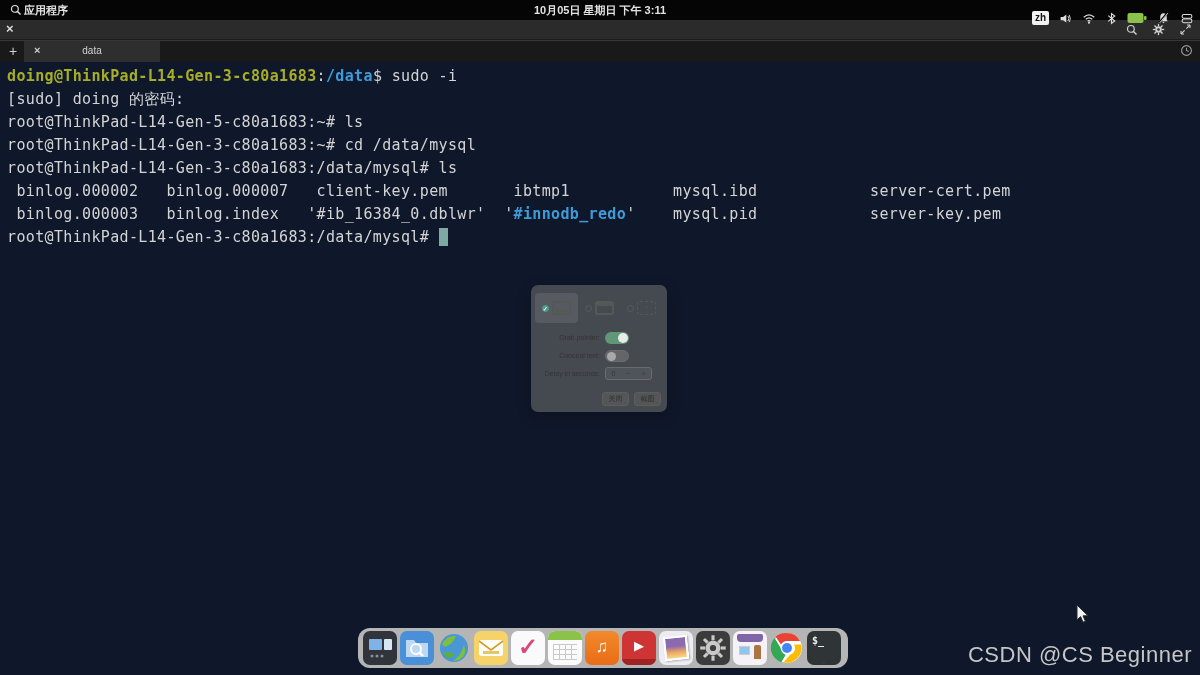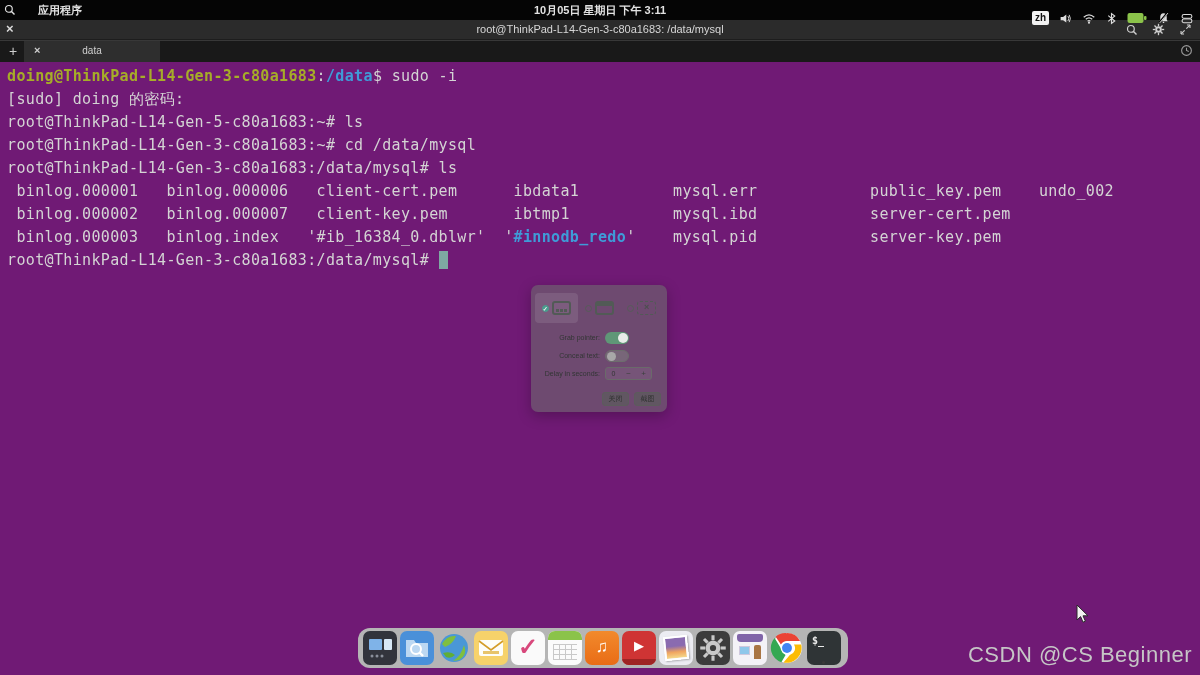--- a/index.html
+++ b/index.html
@@ -2,21 +2,21 @@
 <html><head>
 <meta charset="utf-8">
 <style>
   * { margin:0; padding:0; box-sizing:border-box; }
   html,body { width:1200px; height:675px; overflow:hidden; background:#383838;
               font-family:"Liberation Sans", sans-serif; }
 
   
   #topbar { position:absolute; left:0; top:0; width:1200px; height:20px; background:#050505;
             color:#e2e2e2; display:flex; align-items:center; z-index:10; }
-  #topbar .left { display:flex; align-items:center; gap:22px; padding-left:4px; }
+  #topbar .left { display:flex; align-items:center; gap:2px; padding-left:10px; }
   #topbar .menu-label { font-size:11px; font-weight:bold; }
   #topbar .clock { position:absolute; left:0; right:0; text-align:center; font-size:11px; font-weight:bold; }
   #topbar .right { position:absolute; right:6px; top:0; height:20px; display:flex; align-items:center; gap:10px;margin-top:8px; }
   .zh-badge { background:#f2f2f2; color:#111; font-size:10px; font-weight:bold; line-height:14px;
               width:17px; height:14px; text-align:center; border-radius:2px; }
 
   
   #titlebar { position:absolute; left:0; top:20px; width:1200px; height:20px; background:#2b2b2b;
               color:#cfcfcf; z-index:5; border-bottom:1px solid #1d1d1d; }
   #titlebar .close { position:absolute; left:6px; top:1px; font-size:13px; font-weight:bold; color:#dcdcdc; cursor:default; }
@@ -26,21 +26,21 @@
   #tabbar { position:absolute; left:0; top:41px; width:1200px; height:21px; background:#191919; z-index:5; }
   #tabbar .newtab { position:absolute; left:4px; top:0px; width:18px; height:21px; color:#cfcfcf;
                     font-size:14px; text-align:center; line-height:20px; }
   #tabbar .tab { position:absolute; left:24px; top:0; width:136px; height:21px; background:#2e2e2e;
                  color:#cfcfcf; }
   #tabbar .tab .tclose { position:absolute; left:10px; top:3px; font-size:11px; font-weight:bold; }
   #tabbar .tab .tlabel { position:absolute; left:0; right:0; top:4px; text-align:center; font-size:10px; }
   #tabbar .hist { position:absolute; right:7px; top:3px; }
 
   
-  #term { position:absolute; left:0; top:62px; width:1200px; height:613px; background:#701a75;
+  #term { position:absolute; left:0; top:62px; width:1200px; height:613px; background:#0f172a;
           padding:3px 0 0 7px; z-index:1;
           font-family:"DejaVu Sans Mono", monospace; font-size:15px; letter-spacing:0.35px;
           line-height:23px; color:#d4d4d4; }
   .t-line { white-space:pre; }
   .t-line .g { color:#a6ad28; font-weight:bold; }
   .t-line .b { color:#3f9bd8; font-weight:bold; }
   .t-line .cur { background:#7ea8a2; color:transparent; }
 
   
   #shot-dialog { position:absolute; left:531px; top:285px; width:136px; height:127px;
@@ -152,21 +152,20 @@
     </svg>
     <svg width="14" height="13" viewBox="0 0 16 16">
       <rect x="2" y="3" width="12" height="4.6" rx="2.2" stroke="#dcdcdc" stroke-width="1.3" fill="none"></rect>
       <rect x="2" y="8.6" width="12" height="4.6" rx="2.2" stroke="#dcdcdc" stroke-width="1.3" fill="none"></rect>
     </svg>
   </div>
 </div>
 
 <div id="titlebar">
   <span class="close">×</span>
-  <div class="title">root@ThinkPad-L14-Gen-3-c80a1683: /data/mysql</div>
   <div class="tools">
     <svg width="12" height="12" viewBox="0 0 16 16">
       <circle cx="6.5" cy="6.5" r="4.5" fill="none" stroke="#cfcfcf" stroke-width="1.6"></circle>
       <line x1="10" y1="10" x2="14" y2="14" stroke="#cfcfcf" stroke-width="1.8"></line>
     </svg>
     <svg width="13" height="13" viewBox="0 0 24 24">
       <g fill="#cfcfcf">
         <rect x="10.8" y="1.5" width="2.4" height="4.5"></rect>
         <rect x="10.8" y="1.5" width="2.4" height="4.5" transform="rotate(45 12 12)"></rect>
         <rect x="10.8" y="1.5" width="2.4" height="4.5" transform="rotate(90 12 12)"></rect>
@@ -199,21 +198,20 @@
     <path d="M8,4.5 L8,8 L10.8,9.3" stroke="#9a9a9a" stroke-width="1.3" fill="none"></path>
   </svg>
 </div>
 
 <div id="term">
     <div class="t-line"><span class="g">doing@ThinkPad-L14-Gen-3-c80a1683</span><span>:</span><span class="b">/data</span><span>$ sudo -i</span></div>
     <div class="t-line"><span>[sudo] doing 的密码:</span></div>
     <div class="t-line"><span>root@ThinkPad-L14-Gen-5-c80a1683:~# ls</span></div>
     <div class="t-line"><span>root@ThinkPad-L14-Gen-3-c80a1683:~# cd /data/mysql</span></div>
     <div class="t-line"><span>root@ThinkPad-L14-Gen-3-c80a1683:/data/mysql# ls</span></div>
-    <div class="t-line"><span> binlog.000001   binlog.000006   client-cert.pem      ibdata1          mysql.err            public_key.pem    undo_002</span></div>
     <div class="t-line"><span> binlog.000002   binlog.000007   client-key.pem       ibtmp1           mysql.ibd            server-cert.pem</span></div>
     <div class="t-line"><span> binlog.000003   binlog.index   '#ib_16384_0.dblwr'  '</span><span class="b">#innodb_redo</span><span>'    mysql.pid            server-key.pem</span></div>
     <div class="t-line"><span>root@ThinkPad-L14-Gen-3-c80a1683:/data/mysql# </span><span class="cur"> </span></div>
   </div>
 
 <div id="shot-dialog">
   <div class="mode-row">
     <div class="mode-cell sel">
       <span class="radio on">✓</span>
       <span class="mico screen"></span>

